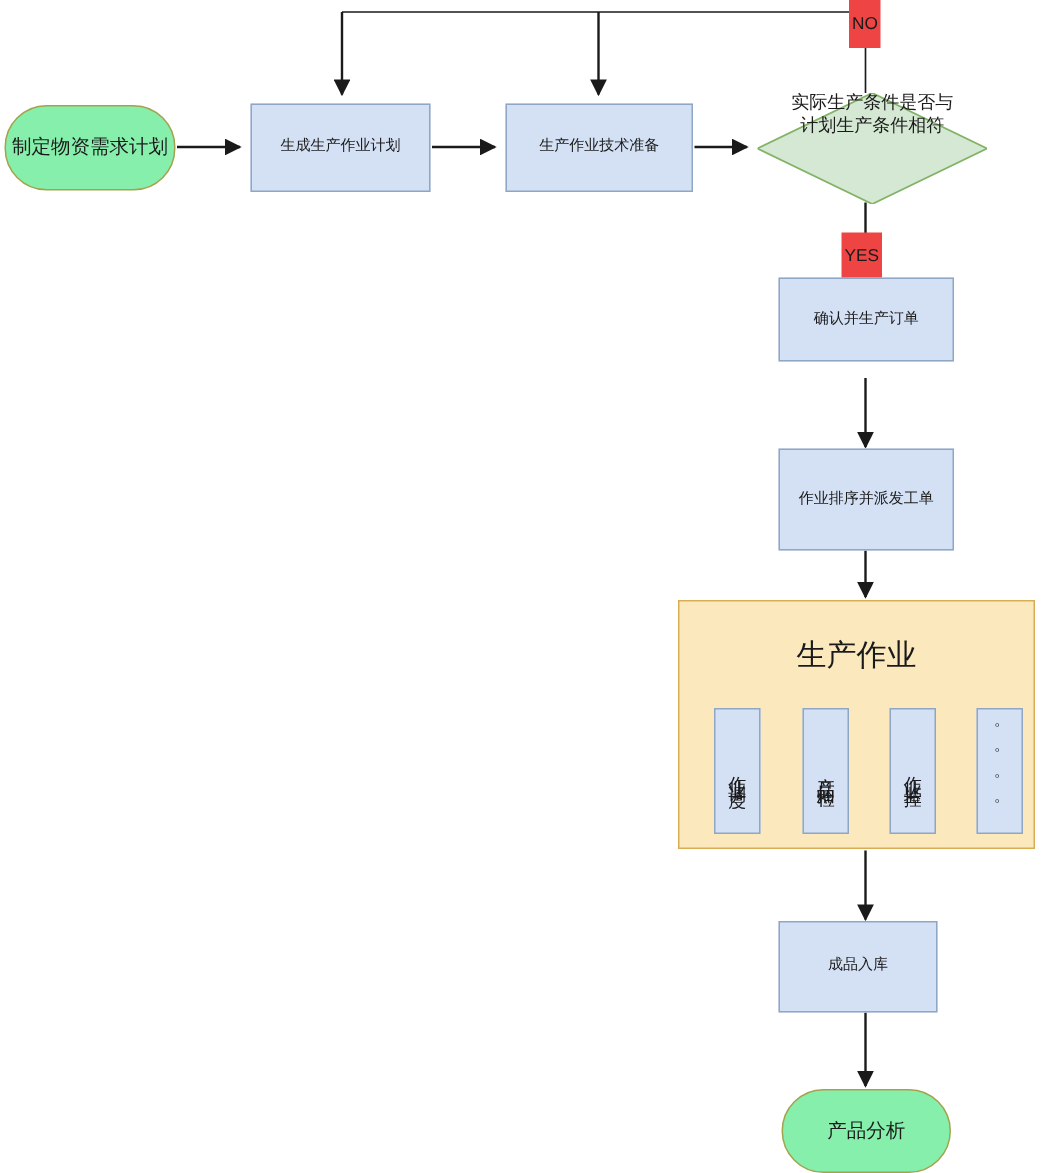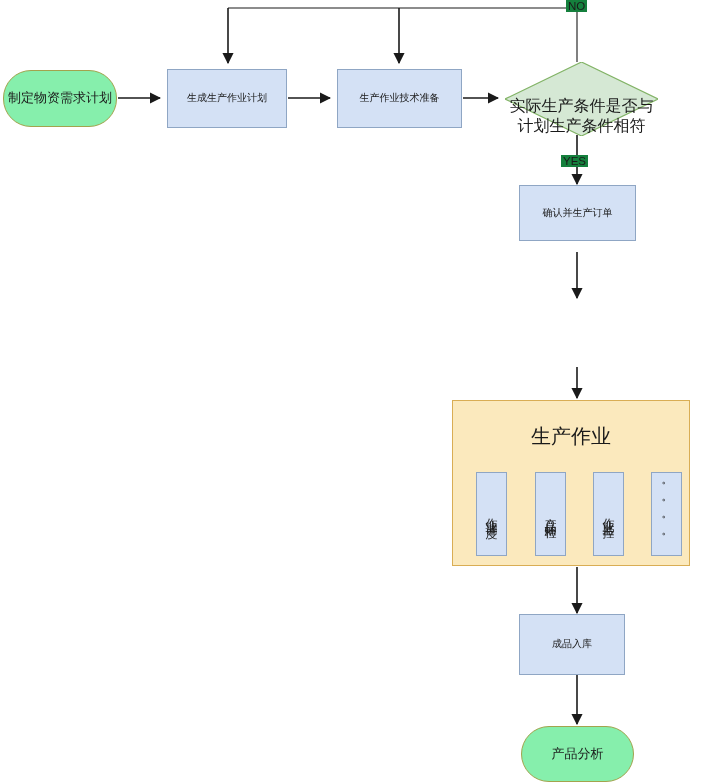--- a/index.html
+++ b/index.html
@@ -63,26 +63,27 @@
     width: 100%;
     height: 100%;
   }
   .decision-label {
     position: absolute;
     left: 0;
     top: 0;
     width: 100%;
     height: 100%;
     display: flex;
-    align-items: flex-end;
+    align-items: flex-start;
     justify-content: center;
     text-align: center;
-    font-size: 16px;
+    font-size: 12px;
     line-height: 1.25;
     color: #1a1a1a;
+    font-family: Liberation Mono, monospace;
   }
 
   
   .group-box {
     position: absolute;
     background: #fbe9bd;
     border: 1px solid #d9ad54;
     box-sizing: border-box;
     padding-left: 39px;
   }
@@ -114,22 +115,22 @@
   .vbox.dots {
     letter-spacing: 6px;
     font-size: 11px;
   }
 
   
   .edge-label {
     position: absolute;
     font-size: 11.5px;
     color: #1a1a1a;
-    background: #15803d;
-    padding: 0 2px;
+    background: #ef4444;
+    padding: 10px 2px;
     white-space: nowrap;
   }
 </style>
 </head>
 <body>
 
 <div id="canvas">
 
   <svg id="edges" viewBox="0 0 703 782" xmlns="http://www.w3.org/2000/svg">
     <defs>
@@ -178,20 +179,21 @@
     <div class="decision-label">
       <div>
         <div>实际生产条件是否与</div>
         <div>计划生产条件相符</div>
       </div>
     </div>
   </div>
 
   <div class="node process" style="left:519px; top:185px; width:117px; height:56px;">确认并生产订单</div>
 
+  <div class="node process" style="left:519px; top:299px; width:117px; height:68px;">作业排序并派发工单</div>
 
   <div class="group-box" style="left:452px; top:400px; width:238px; height:166px;">
     <div class="group-title" style="top:22px;">生产作业</div>
   </div>
 
   <div class="vbox" style="left:476px; top:472px; width:31px; height:84px;">作业调度</div>
   <div class="vbox" style="left:535px; top:472px; width:31px; height:84px;">产品抽检</div>
   <div class="vbox" style="left:593px; top:472px; width:31px; height:84px;">作业监控</div>
   <div class="vbox dots" style="left:651px; top:472px; width:31px; height:84px;">。。。。</div>
 

